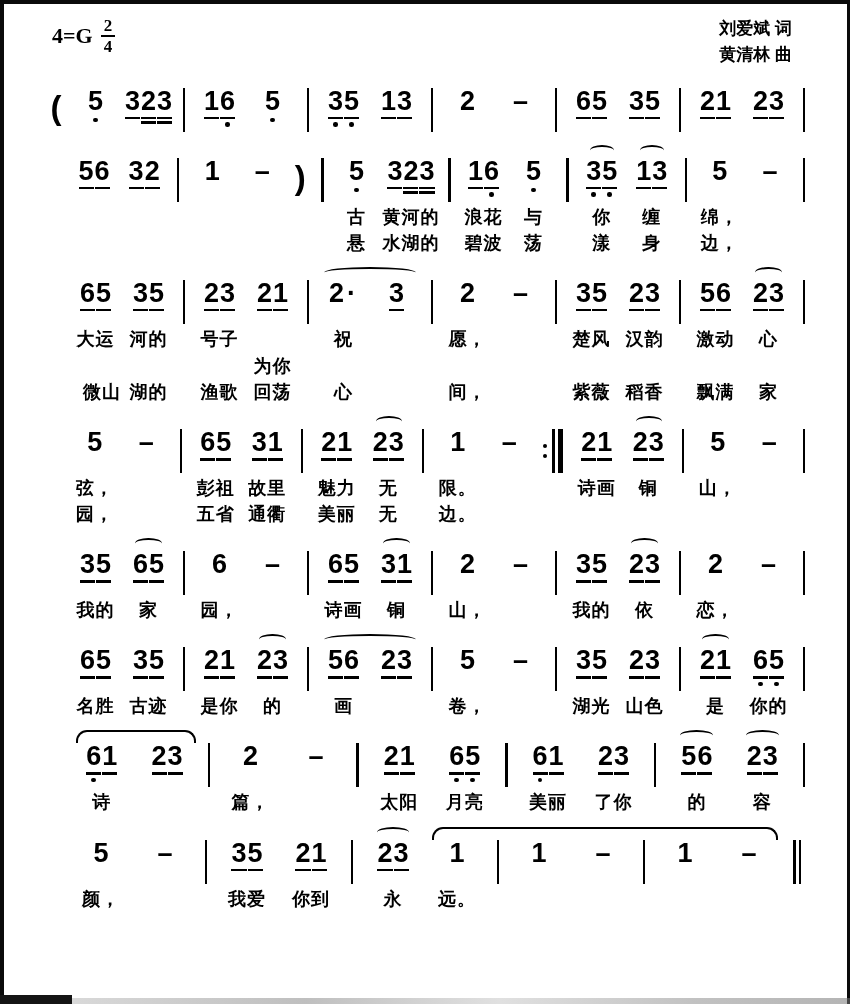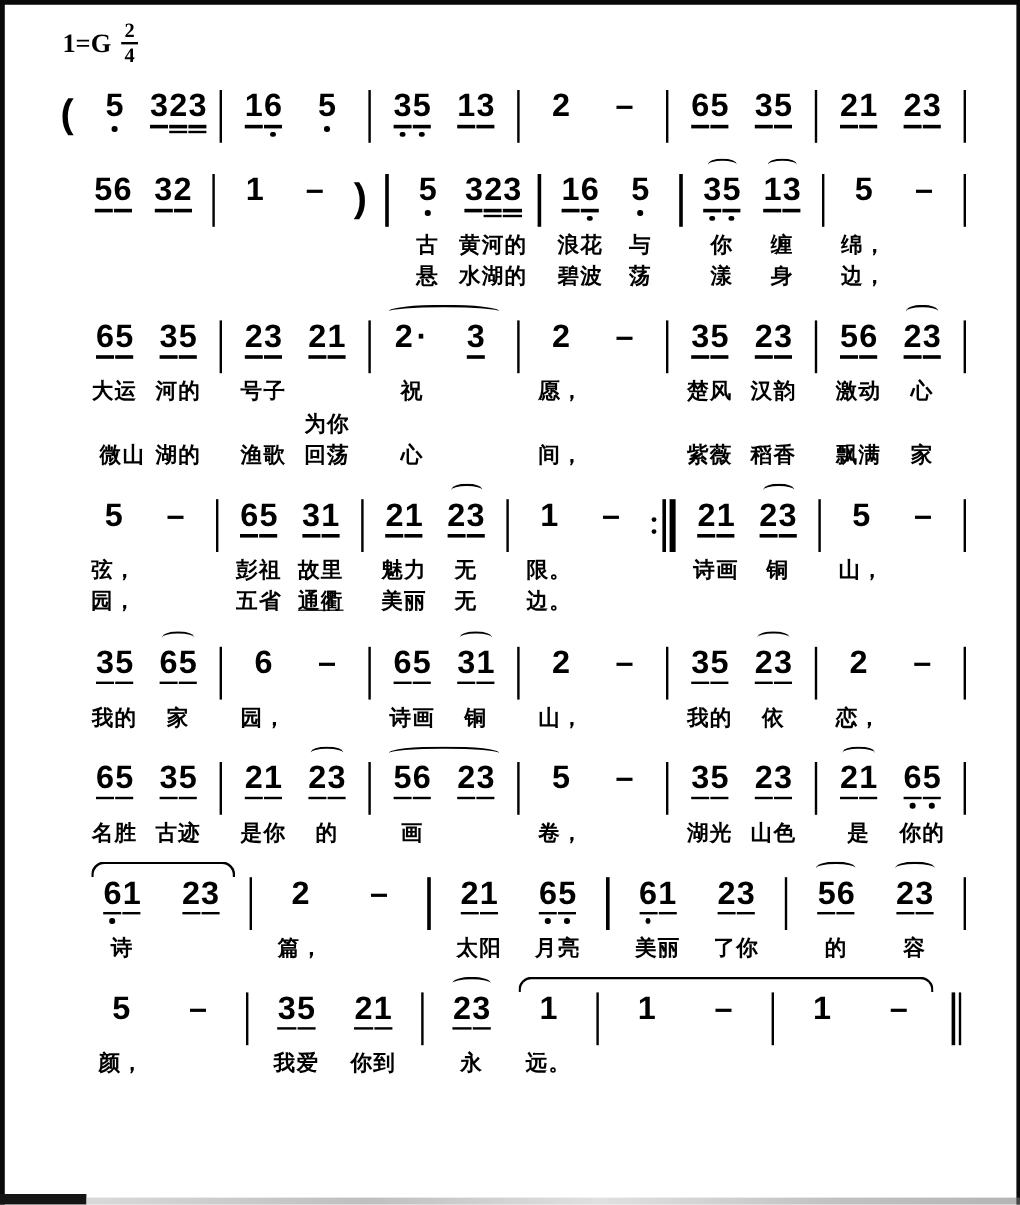--- a/index.html
+++ b/index.html
@@ -44,25 +44,29 @@
   .smudge-b{position:absolute;left:72px;right:0;bottom:0;height:6px;opacity:.55;
             background:linear-gradient(90deg,#b9b9b9,#8a8a8a 30%,#c7c7c7 55%,#8f8f8f 80%,#777);}
 </style>
 </head>
 <body>
 
 <div class="page">
 
   <div class="meta">
     <div class="key">
-      <span>1=G</span>
+      <span>4=G</span>
       <span class="frac">
           <i class="num">2</i>
           <i class="den">4</i>
         </span>
+    </div>
+    <div class="credits">
+      <div>刘爱斌 词</div>
+      <div>黄清林 曲</div>
     </div>
   </div>
 
 
   <div id="sheet">
       <div class="line" style="grid-template-columns: 24px 1fr 1fr 16px 1fr 1fr 16px 1fr 1fr 16px 1fr 1fr 16px 1fr 1fr 16px 1fr 1fr 16px;">
         <div class="c sym" style="grid-area: 1 / 1;">(</div>
         <div class="c notes" style="grid-area: 1 / 2;">
           <span class="dig">
             <i class="dv">5</i>
@@ -595,21 +599,21 @@
         <div class="lyr" style="grid-area: 2 / 4;">彭祖</div>
         <div class="lyr" style="grid-area: 2 / 5;">故里</div>
         <div class="lyr" style="grid-area: 2 / 7;">魅力</div>
         <div class="lyr" style="grid-area: 2 / 8;">无</div>
         <div class="lyr" style="grid-area: 2 / 10;">限。</div>
         <div class="lyr" style="grid-area: 2 / 13;">诗画</div>
         <div class="lyr" style="grid-area: 2 / 14;">铜</div>
         <div class="lyr" style="grid-area: 2 / 16;">山，</div>
         <div class="lyr" style="grid-area: 3 / 1;">园，</div>
         <div class="lyr" style="grid-area: 3 / 4; font-family: Liberation Serif, serif;">五省</div>
-        <div class="lyr" style="grid-area: 3 / 5; text-decoration: underline;">通衢</div>
+        <div class="lyr" style="grid-area: 3 / 5;">通衢</div>
         <div class="lyr" style="grid-area: 3 / 7;">美丽</div>
         <div class="lyr" style="grid-area: 3 / 8;">无</div>
         <div class="lyr" style="grid-area: 3 / 10;">边。</div>
         <i class="arc" style="left: 306px; width: 26px;"></i>
         <i class="arc" style="left: 566px; width: 26px;"></i>
       </div>
       <div class="line" style="grid-template-columns: 1fr 1fr 16px 1fr 1fr 16px 1fr 1fr 16px 1fr 1fr 16px 1fr 1fr 16px 1fr 1fr 16px;">
         <div class="c notes" style="grid-area: 1 / 1;">
           <span class="dig">
             <i class="dv">3</i>

